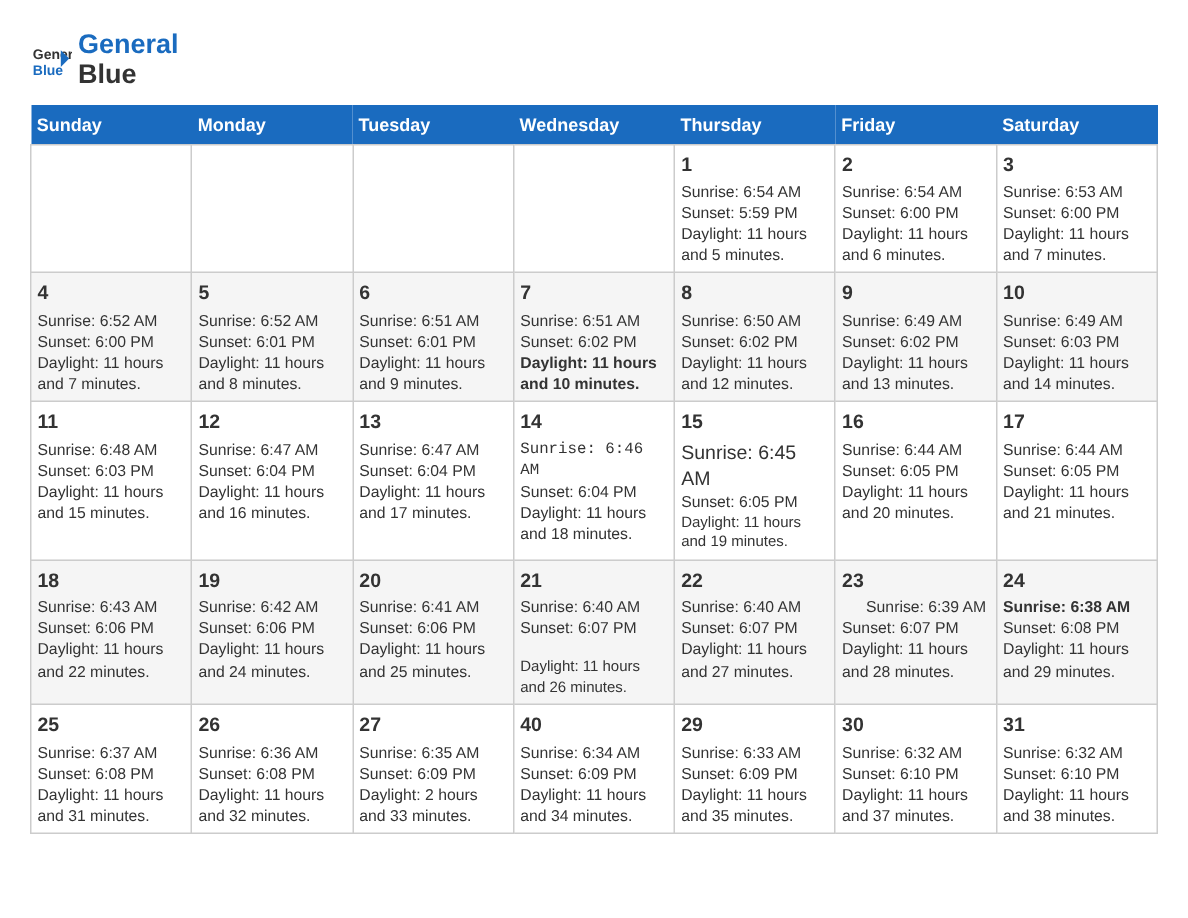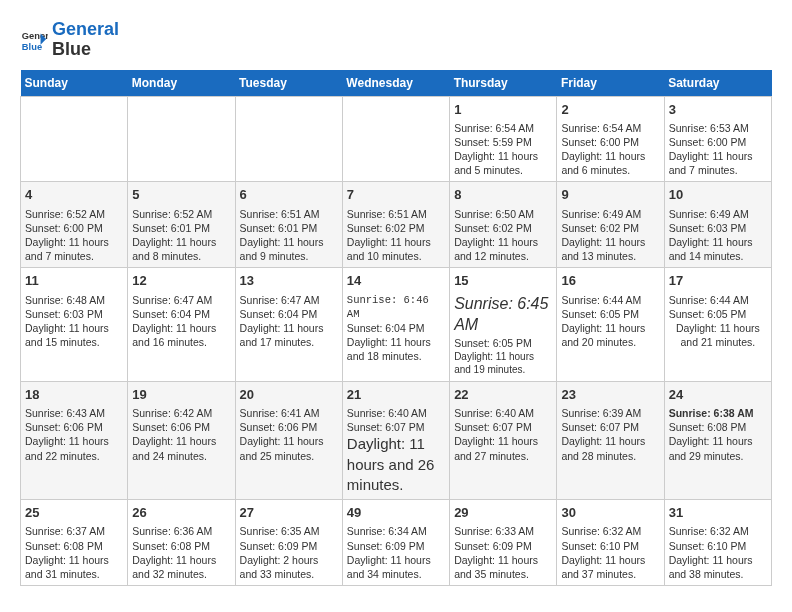--- a/index.html
+++ b/index.html
@@ -152,21 +152,21 @@
         <td>
           <span class="day-num">6</span>
           <div style="font-size: 10.5px; line-height: 1.35;">Sunrise: 6:51 AM</div>
           <div style="font-size: 10.5px; line-height: 1.35;">Sunset: 6:01 PM</div>
           <div style="font-size: 10.5px; line-height: 1.35;">Daylight: 11 hours and 9 minutes.</div>
         </td>
         <td>
           <span class="day-num">7</span>
           <div style="font-size: 10.5px; line-height: 1.35;">Sunrise: 6:51 AM</div>
           <div style="font-size: 10.5px; line-height: 1.35;">Sunset: 6:02 PM</div>
-          <div style="font-size: 10.5px; line-height: 1.35;">Daylight: 11 hours and 10 minutes.</div>
+          <div style="font-size: 10.5px; line-height: 1.35; font-weight: bold;">Daylight: 11 hours and 10 minutes.</div>
         </td>
         <td>
           <span class="day-num">8</span>
           <div style="font-size: 10.5px; line-height: 1.35;">Sunrise: 6:50 AM</div>
           <div style="font-size: 10.5px; line-height: 1.35;">Sunset: 6:02 PM</div>
           <div style="font-size: 10.5px; line-height: 1.35;">Daylight: 11 hours and 12 minutes.</div>
         </td>
         <td>
           <span class="day-num">9</span>
           <div style="font-size: 10.5px; line-height: 1.35;">Sunrise: 6:49 AM</div>
@@ -200,35 +200,35 @@
           <div style="font-size: 10.5px; line-height: 1.35;">Daylight: 11 hours and 17 minutes.</div>
         </td>
         <td>
           <span class="day-num">14</span>
           <div style="font-size: 10.5px; line-height: 1.35; font-family: Liberation Mono, monospace;">Sunrise: 6:46 AM</div>
           <div style="font-size: 10.5px; line-height: 1.35;">Sunset: 6:04 PM</div>
           <div style="font-size: 10.5px; line-height: 1.35;">Daylight: 11 hours and 18 minutes.</div>
         </td>
         <td>
           <span class="day-num">15</span>
-          <div style="font-size: 16px; line-height: 1.35; font-style: italic;">Sunrise: 6:45 AM</div>
+          <div style="font-size: 13px; line-height: 1.35;">Sunrise: 6:45 AM</div>
           <div style="font-size: 10.5px; line-height: 1.35;">Sunset: 6:05 PM</div>
           <div style="font-size: 10px; line-height: 1.35;">Daylight: 11 hours and 19 minutes.</div>
         </td>
         <td>
           <span class="day-num">16</span>
           <div style="font-size: 10.5px; line-height: 1.35;">Sunrise: 6:44 AM</div>
           <div style="font-size: 10.5px; line-height: 1.35;">Sunset: 6:05 PM</div>
           <div style="font-size: 10.5px; line-height: 1.35;">Daylight: 11 hours and 20 minutes.</div>
         </td>
         <td>
           <span class="day-num">17</span>
           <div style="font-size: 10.5px; line-height: 1.35;">Sunrise: 6:44 AM</div>
           <div style="font-size: 10.5px; line-height: 1.35;">Sunset: 6:05 PM</div>
-          <div style="font-size: 10.5px; line-height: 1.35; text-align: center;">Daylight: 11 hours and 21 minutes.</div>
+          <div style="font-size: 10.5px; line-height: 1.35;">Daylight: 11 hours and 21 minutes.</div>
         </td>
       </tr>
       <tr>
         <td>
           <span class="day-num">18</span>
           <div style="font-size: 10.5px; line-height: 1.35;">Sunrise: 6:43 AM</div>
           <div style="font-size: 10.5px; line-height: 1.35;">Sunset: 6:06 PM</div>
           <div style="font-size: 10.5px; line-height: 1.35;">Daylight: 11 hours and 22 minutes.</div>
         </td>
         <td>
@@ -240,31 +240,31 @@
         <td>
           <span class="day-num">20</span>
           <div style="font-size: 10.5px; line-height: 1.35;">Sunrise: 6:41 AM</div>
           <div style="font-size: 10.5px; line-height: 1.35;">Sunset: 6:06 PM</div>
           <div style="font-size: 10.5px; line-height: 1.35;">Daylight: 11 hours and 25 minutes.</div>
         </td>
         <td>
           <span class="day-num">21</span>
           <div style="font-size: 10.5px; line-height: 1.35;">Sunrise: 6:40 AM</div>
           <div style="font-size: 10.5px; line-height: 1.35;">Sunset: 6:07 PM</div>
-          <div style="font-size: 15px; line-height: 1.35;">Daylight: 11 hours and 26 minutes.</div>
+          <div style="font-size: 10px; line-height: 1.35; margin-top: 12px;">Daylight: 11 hours and 26 minutes.</div>
         </td>
         <td>
           <span class="day-num">22</span>
           <div style="font-size: 10.5px; line-height: 1.35;">Sunrise: 6:40 AM</div>
           <div style="font-size: 10.5px; line-height: 1.35;">Sunset: 6:07 PM</div>
           <div style="font-size: 10.5px; line-height: 1.35;">Daylight: 11 hours and 27 minutes.</div>
         </td>
         <td>
           <span class="day-num">23</span>
-          <div style="font-size: 10.5px; line-height: 1.35;">Sunrise: 6:39 AM</div>
+          <div style="font-size: 10.5px; line-height: 1.35; margin-left: 16px;">Sunrise: 6:39 AM</div>
           <div style="font-size: 10.5px; line-height: 1.35;">Sunset: 6:07 PM</div>
           <div style="font-size: 10.5px; line-height: 1.35;">Daylight: 11 hours and 28 minutes.</div>
         </td>
         <td>
           <span class="day-num">24</span>
           <div style="font-size: 10.5px; line-height: 1.35; font-weight: bold;">Sunrise: 6:38 AM</div>
           <div style="font-size: 10.5px; line-height: 1.35;">Sunset: 6:08 PM</div>
           <div style="font-size: 10.5px; line-height: 1.35;">Daylight: 11 hours and 29 minutes.</div>
         </td>
       </tr>
@@ -281,21 +281,21 @@
           <div style="font-size: 10.5px; line-height: 1.35;">Sunset: 6:08 PM</div>
           <div style="font-size: 10.5px; line-height: 1.35;">Daylight: 11 hours and 32 minutes.</div>
         </td>
         <td>
           <span class="day-num">27</span>
           <div style="font-size: 10.5px; line-height: 1.35;">Sunrise: 6:35 AM</div>
           <div style="font-size: 10.5px; line-height: 1.35;">Sunset: 6:09 PM</div>
           <div style="font-size: 10.5px; line-height: 1.35;">Daylight: 2 hours and 33 minutes.</div>
         </td>
         <td>
-          <span class="day-num">49</span>
+          <span class="day-num">40</span>
           <div style="font-size: 10.5px; line-height: 1.35;">Sunrise: 6:34 AM</div>
           <div style="font-size: 10.5px; line-height: 1.35;">Sunset: 6:09 PM</div>
           <div style="font-size: 10.5px; line-height: 1.35;">Daylight: 11 hours and 34 minutes.</div>
         </td>
         <td>
           <span class="day-num">29</span>
           <div style="font-size: 10.5px; line-height: 1.35;">Sunrise: 6:33 AM</div>
           <div style="font-size: 10.5px; line-height: 1.35;">Sunset: 6:09 PM</div>
           <div style="font-size: 10.5px; line-height: 1.35;">Daylight: 11 hours and 35 minutes.</div>
         </td>

